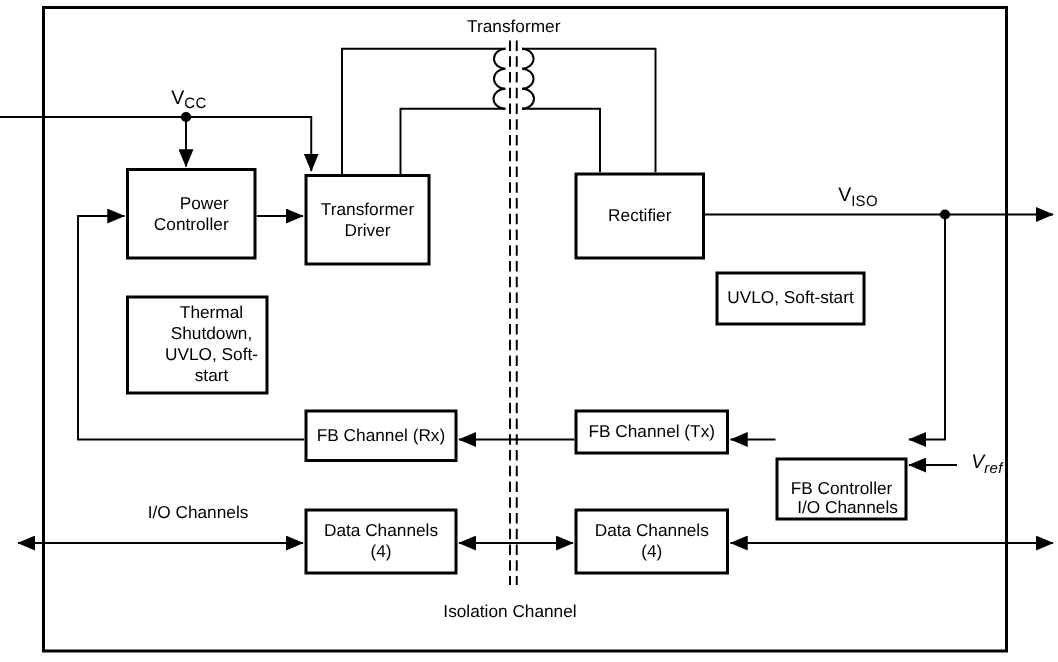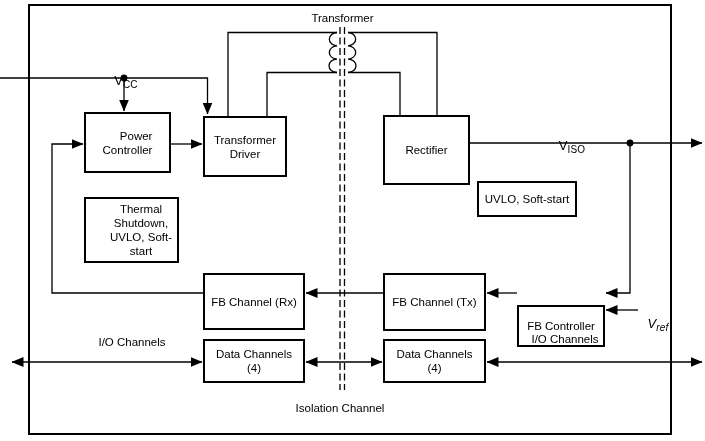--- a/index.html
+++ b/index.html
@@ -16,30 +16,30 @@
   .block{
     position:absolute;display:flex;align-items:center;justify-content:center;
     background:#ffffff;border:2px solid #000;box-sizing:border-box;
     text-align:center;font-size:11.5px;line-height:14px;z-index:3;
   }
   .block-label{white-space:pre-line;}
   .float-label{
     position:absolute;z-index:4;font-size:11.5px;line-height:13px;
     text-align:center;white-space:nowrap;
   }
-  .sig{font-size:13px;line-height:13px;margin-top:16px;}
+  .sig{font-size:13px;line-height:13px;}
   .sig .sub{font-size:10px;position:relative;top:3px;letter-spacing:0.2px;}
   
   #blk-power-controller   {left:84px; top:112px;width:87px; height:61px;text-align:right;}
   #blk-transformer-driver {left:203px;top:116px;width:84px; height:61px;}
-  #blk-rectifier          {left:383px;top:115px;width:87px; height:70px;}
+  #blk-rectifier          {left:383px;top:115px;width:87px; height:58px;}
   #blk-thermal            {left:84px; top:197px;width:95px; height:66px;padding-left:19px;}
   #blk-uvlo               {left:477px;top:181px;width:100px;height:36px;}
-  #blk-fb-rx              {left:203px;top:273px;width:102px;height:57px;}
-  #blk-fb-tx              {left:383px;top:273px;width:103px;height:58px;}
+  #blk-fb-rx              {left:203px;top:273px;width:102px;height:35px;}
+  #blk-fb-tx              {left:383px;top:273px;width:103px;height:30px;}
   #blk-fb-controller      {left:517px;top:273px;width:88px; height:42px;margin-top:32px;}
   #blk-data-left          {left:203px;top:339px;width:102px;height:44px;}
   #blk-data-right         {left:383px;top:339px;width:103px;height:44px;}
   
   #lbl-transformer {left:300px;top:12px; width:85px;}
   #lbl-vcc         {left:106px;top:58px; width:40px;}
   #lbl-viso        {left:548px;top:123px;width:48px;}
   #lbl-vref        {left:641px;top:301px;width:34px;text-align:center;font-style:italic;}
   #lbl-io-left     {left:95px; top:336px;width:74px;}
   #lbl-io-right    {left:528px;top:333px;width:74px;}

